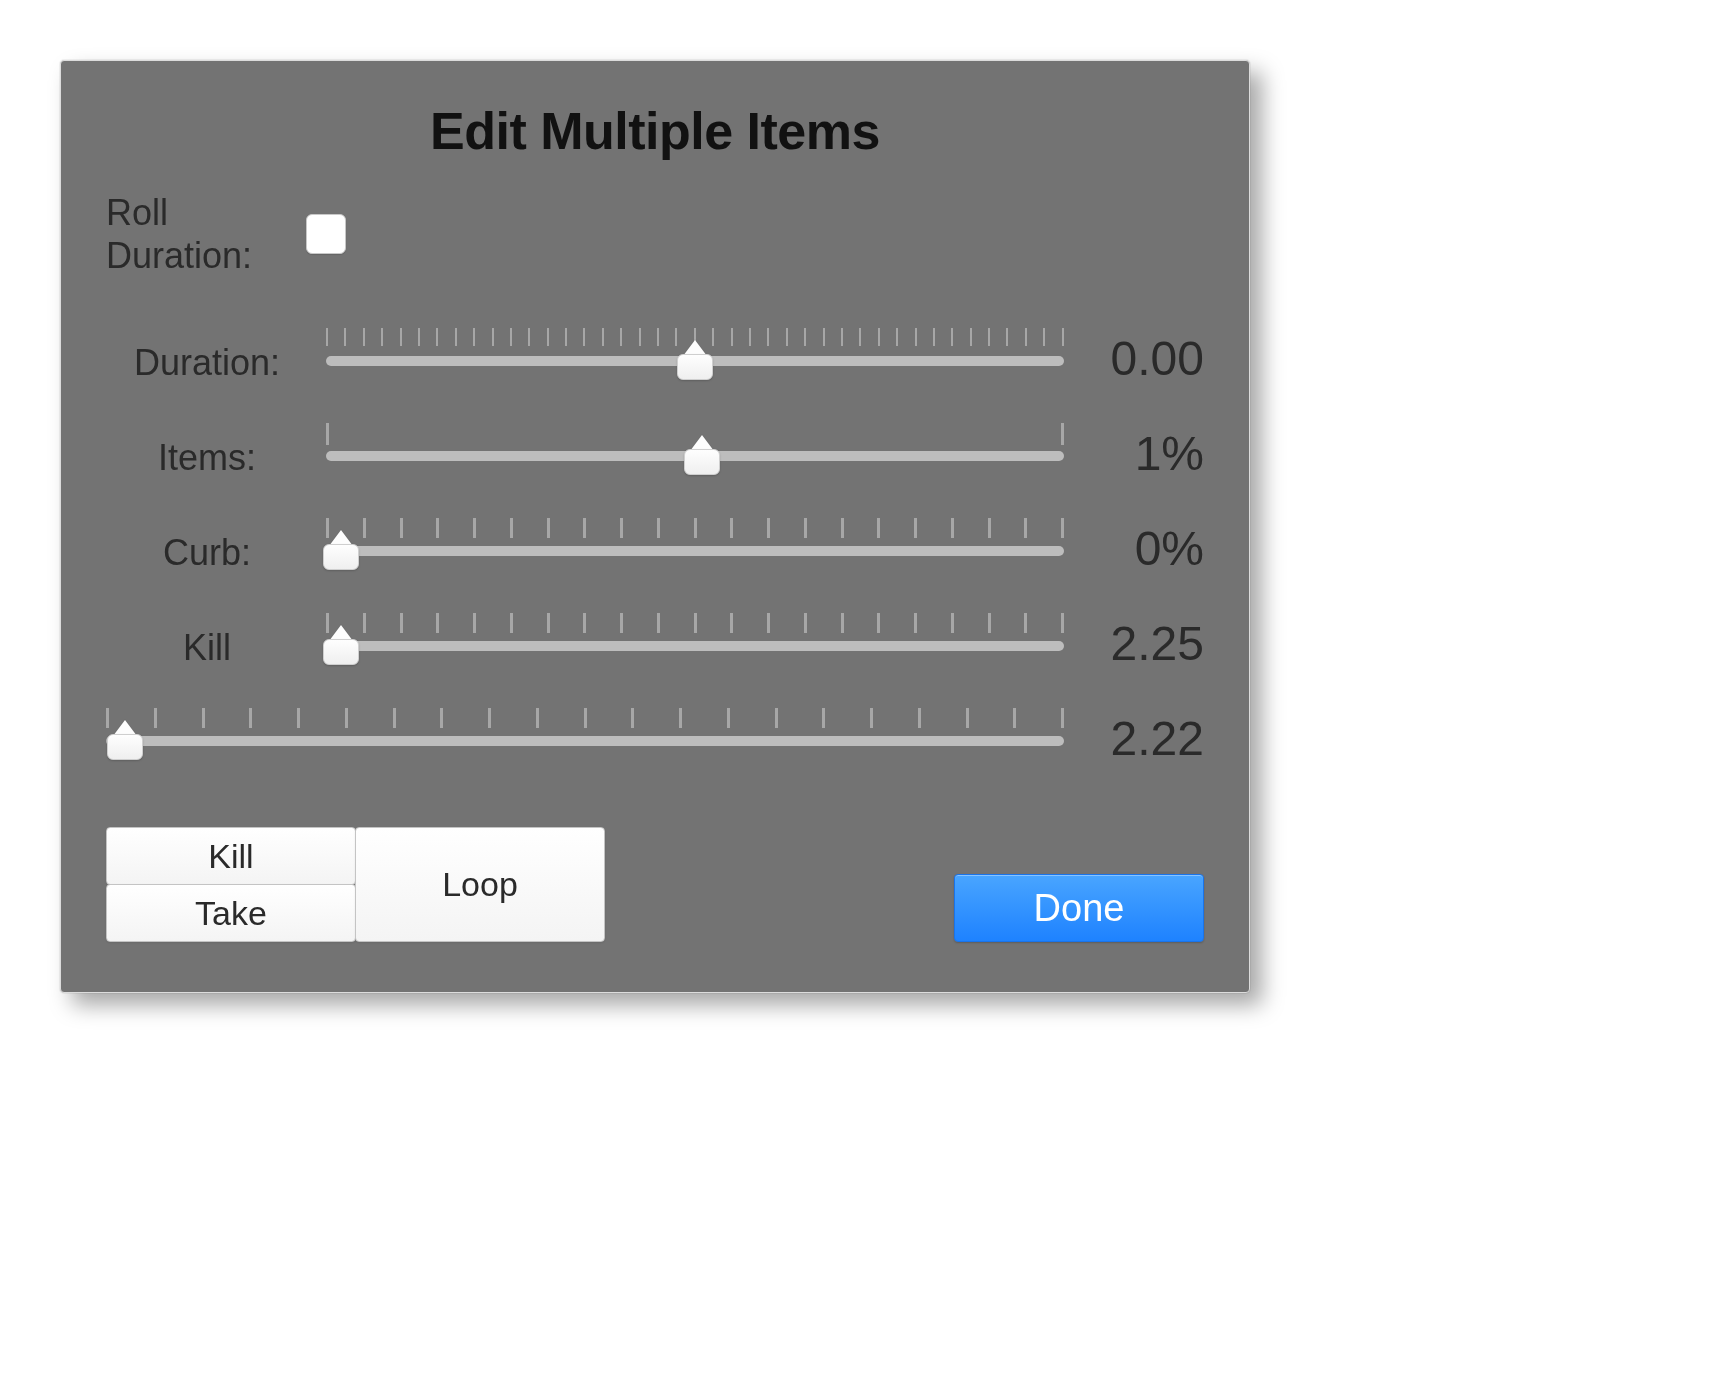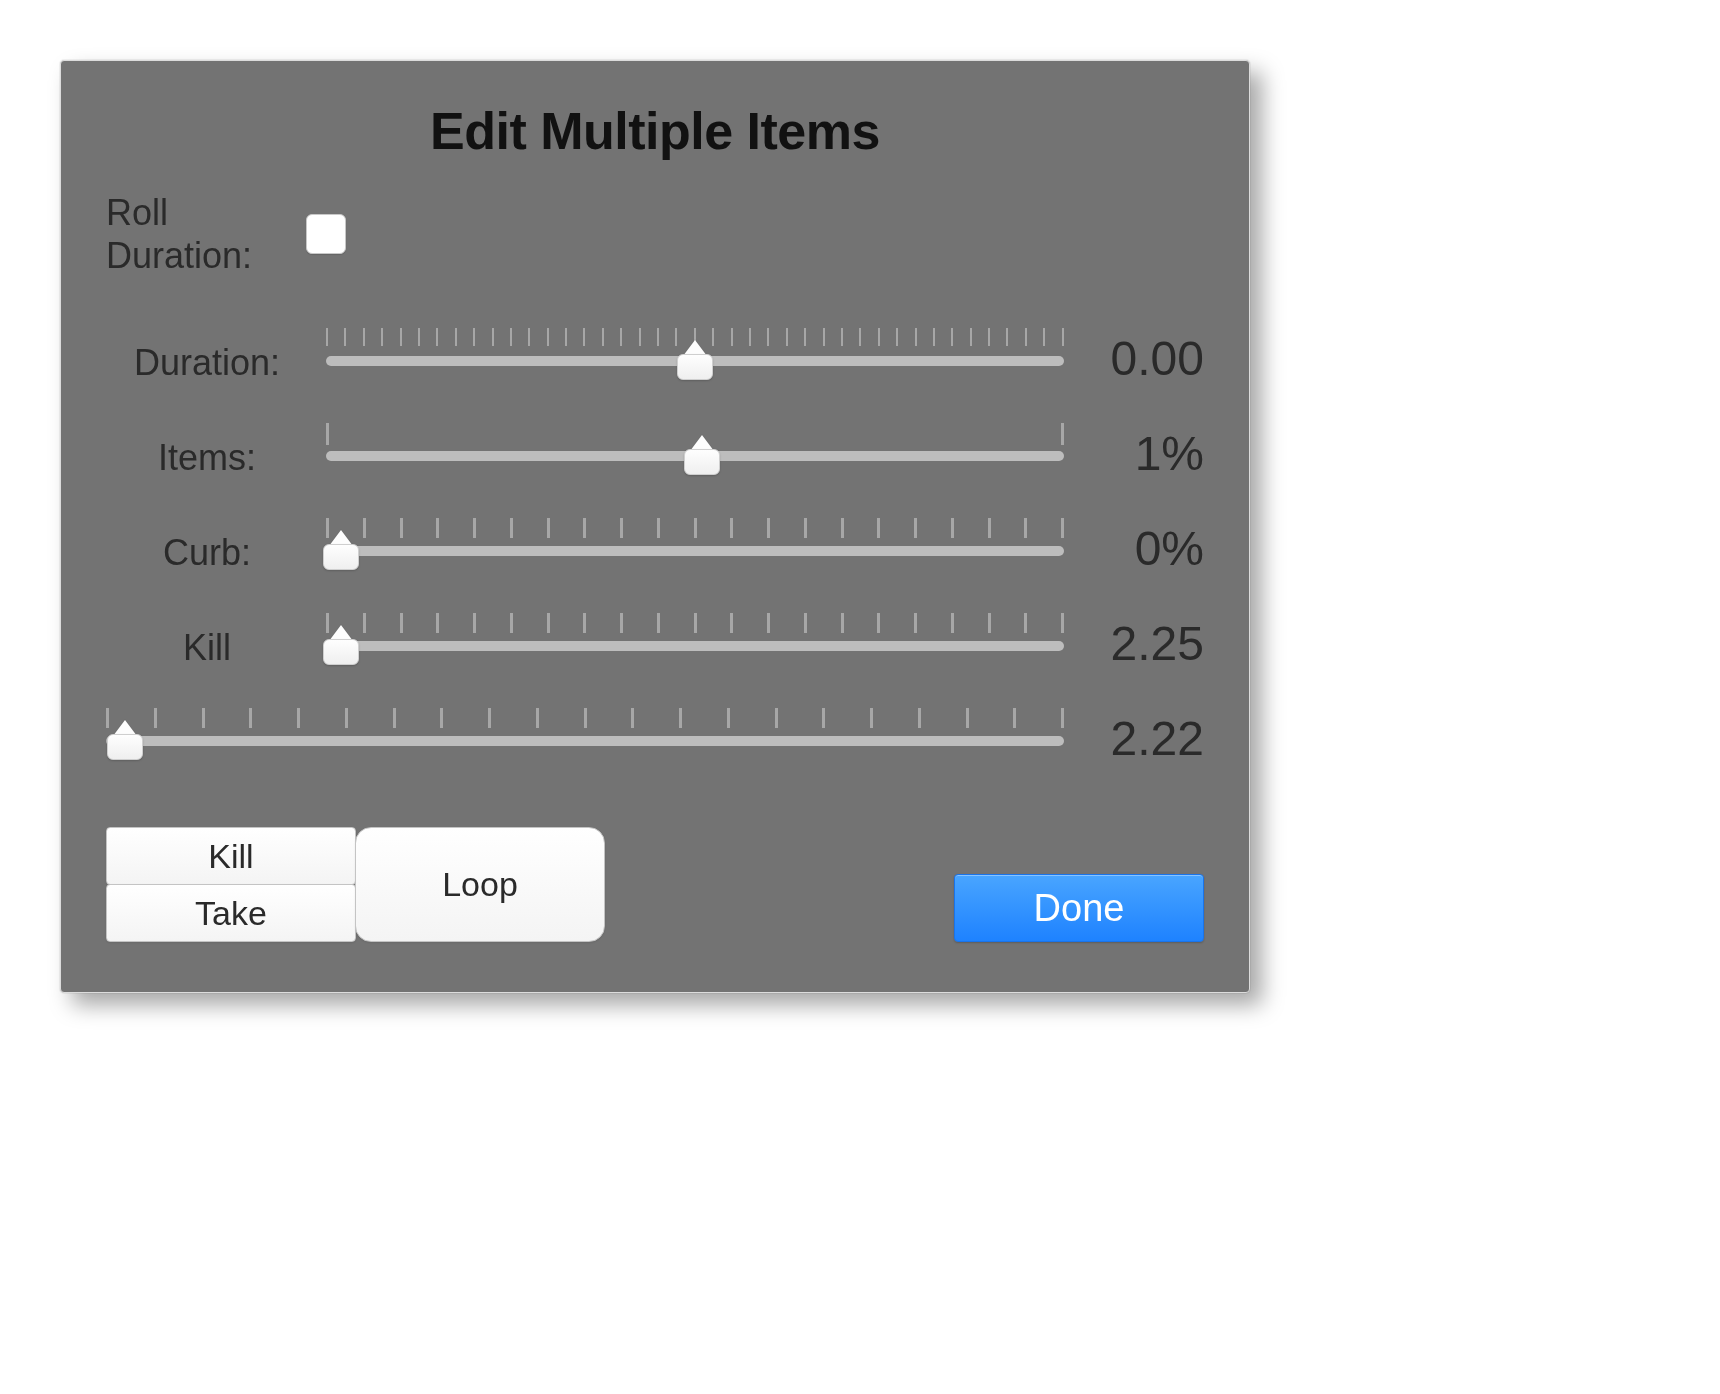--- a/index.html
+++ b/index.html
@@ -178,21 +178,21 @@
     justify-content: center;
   }
   .stack-col .mac-btn {
     height: 58px;
     border-radius: 4px;
   }
   .stack-col .mac-btn + .mac-btn { margin-top: -1px; }
   .loop-btn {
     width: 250px;
     margin-left: -1px;
-    border-radius: 16px;
+    border-radius: 4px;
   }
   .spacer { flex: 1 1 auto; }
   .done-btn {
     align-self: flex-end;
     width: 250px;
     height: 68px;
     background: linear-gradient(#49a5ff, #1e82ff);
     border: 1px solid #1a74ea;
     border-radius: 4px;
     color: #ffffff;

